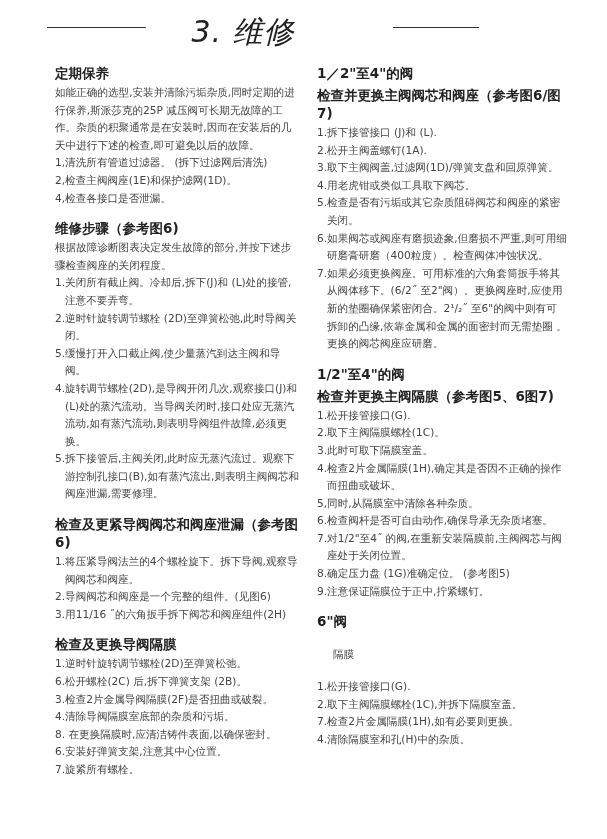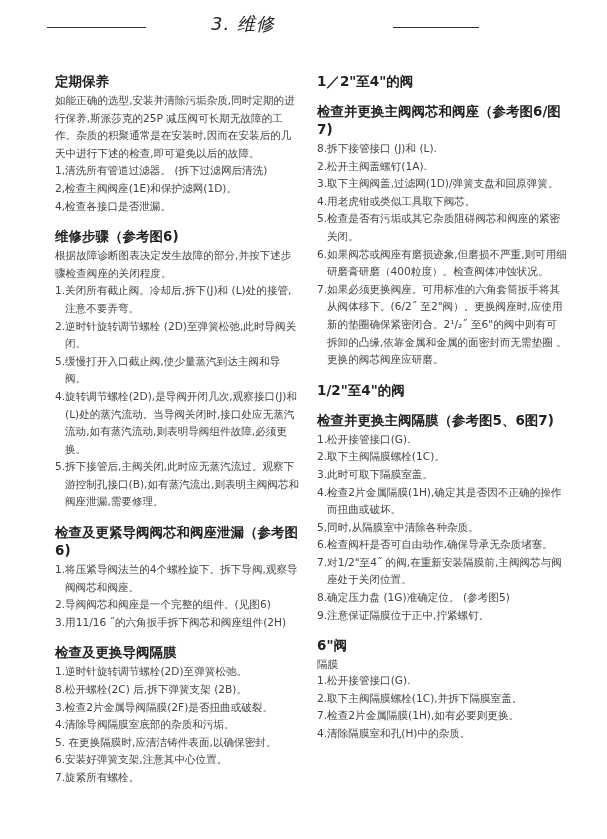--- a/index.html
+++ b/index.html
@@ -7,35 +7,35 @@
     width: 607px; height: 839px; position: relative; overflow: hidden;
     font-family: "DejaVu Sans", "Liberation Sans", sans-serif;
     color: #333333;
   }
   .header { position: absolute; top: 0; left: 0; width: 607px; height: 55px; }
   .rule { position: absolute; top: 27px; height: 1px; background: #333; }
   .rule.left { left: 47px; width: 99px; }
   .rule.right { left: 393px; width: 86px; }
   .title {
     position: absolute; top: 12px; left: 0; width: 486px; text-align: center;
-    font-size: 18px; font-style: italic; color: #222; letter-spacing: 1px;
+    font-size: 30px; font-style: italic; color: #222; letter-spacing: 1px;
   }
   .col { position: absolute; top: 60px; }
   .col.left { left: 55px; width: 245px; }
   .col.right { left: 317px; width: 250px; }
   .section { margin-bottom: 12px; }
   h2 {
-    margin: 12px 0 2px 0; font-size: 13.5px; font-weight: bold; color: #222;
+    margin: 4px 0 2px 0; font-size: 13.5px; font-weight: bold; color: #222;
     line-height: 18px;
   }
   p, .item {
     margin: 0; font-size: 10.6px; line-height: 17.6px; color: #444;
   }
   .item { padding-left: 10px; text-indent: -10px; }
-  .sub { font-size: 10.6px; line-height: 16px; color: #444; margin: 0; }
+  .sub { font-size: 10.6px; line-height: 16px; color: #444; margin: 16px; }
 </style>
 </head>
 <body>
 
 <div class="header">
   <div class="rule left"></div>
   <div class="title">3. 维修</div>
   <div class="rule right"></div>
 </div>
 
@@ -61,34 +61,34 @@
   <div class="section">
     <h2>检查及更紧导阀阀芯和阀座泄漏（参考图6)</h2>
     <div class="item">1.将压紧导阀法兰的4个螺栓旋下。拆下导阀,观察导阀阀芯和阀座。</div>
     <div class="item">2.导阀阀芯和阀座是一个完整的组件。(见图6)</div>
     <div class="item">3.用11/16 ˝的六角扳手拆下阀芯和阀座组件(2H)</div>
   </div>
 
   <div class="section">
     <h2>检查及更换导阀隔膜</h2>
     <div class="item">1.逆时针旋转调节螺栓(2D)至弹簧松弛。</div>
-    <div class="item">8.松开螺栓(2C) 后,拆下弹簧支架 (2B)。</div>
+    <div class="item">6.松开螺栓(2C) 后,拆下弹簧支架 (2B)。</div>
     <div class="item">3.检查2片金属导阀隔膜(2F)是否扭曲或破裂。</div>
     <div class="item">4.清除导阀隔膜室底部的杂质和污垢。</div>
-    <div class="item">5. 在更换隔膜时,应清洁铸件表面,以确保密封。</div>
+    <div class="item">8. 在更换隔膜时,应清洁铸件表面,以确保密封。</div>
     <div class="item">6.安装好弹簧支架,注意其中心位置。</div>
     <div class="item">7.旋紧所有螺栓。</div>
   </div>
 </div>
 
 <div class="col right">
   <div class="section">
     <h2>1／2"至4"的阀</h2>
     <h2>检查并更换主阀阀芯和阀座（参考图6/图7)</h2>
-    <div class="item">8.拆下接管接口 (J)和 (L).</div>
+    <div class="item">1.拆下接管接口 (J)和 (L).</div>
     <div class="item">2.松开主阀盖螺钉(1A).</div>
     <div class="item">3.取下主阀阀盖,过滤网(1D)/弹簧支盘和回原弹簧。</div>
     <div class="item">4.用老虎钳或类似工具取下阀芯。</div>
     <div class="item">5.检查是否有污垢或其它杂质阻碍阀芯和阀座的紧密关闭。</div>
     <div class="item">6.如果阀芯或阀座有磨损迹象,但磨损不严重,则可用细研磨膏研磨（400粒度）。检查阀体冲蚀状况。</div>
     <div class="item">7.如果必须更换阀座。可用标准的六角套筒扳手将其从阀体移下。(6/2˝ 至2"阀）。更换阀座时,应使用新的垫圈确保紧密闭合。2¹/₂˝ 至6"的阀中则有可拆卸的凸缘,依靠金属和金属的面密封而无需垫圈 。更换的阀芯阀座应研磨。</div>
   </div>
 
   <div class="section">
     <h2>1/2"至4"的阀</h2>

